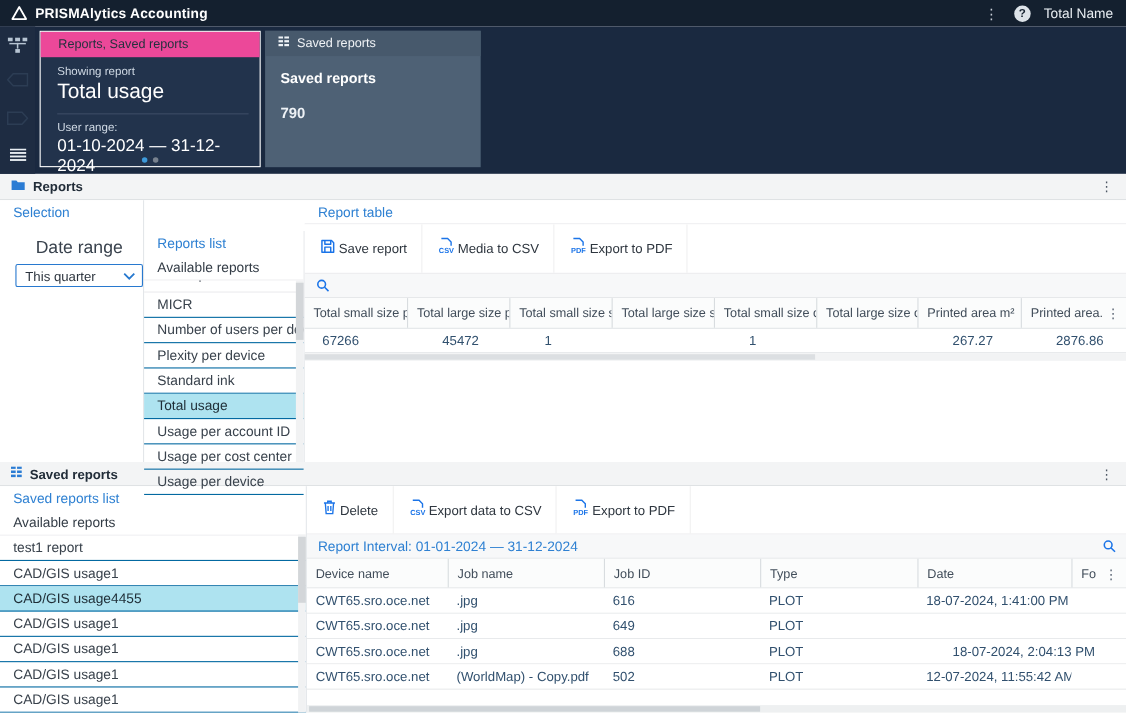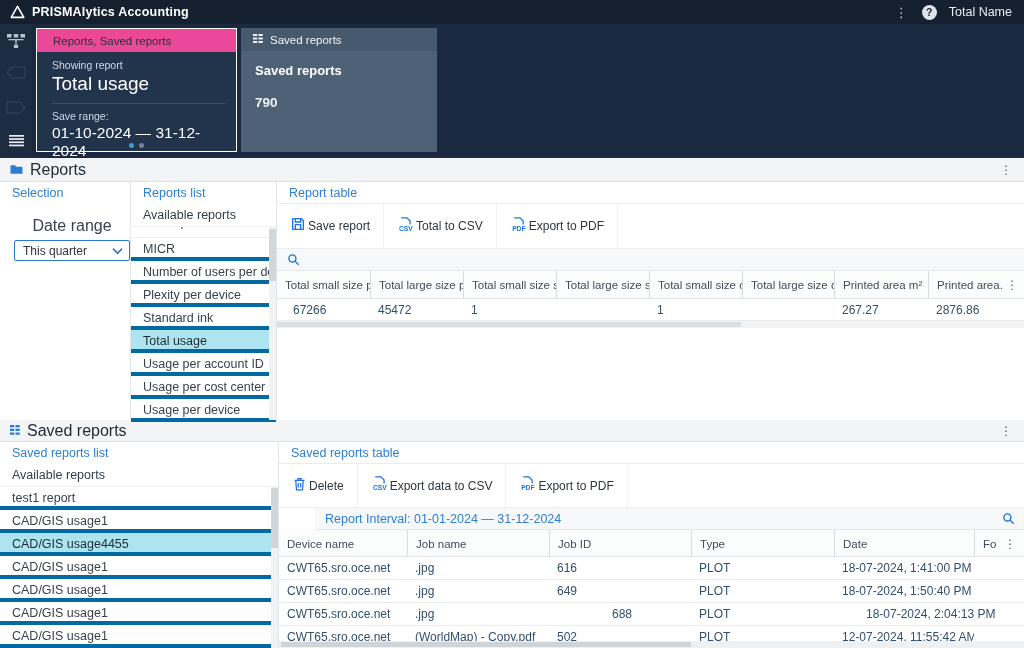--- a/index.html
+++ b/index.html
@@ -38,21 +38,21 @@
   .card2 { position:absolute; left:241px; top:4px; width:196px; height:124px; background:#4e6175; }
   .card2 .c2head { height:23px; background:#47596c; color:#f0f3f6; font-size:11.5px;
     display:flex; align-items:center; gap:7px; padding-left:12px; }
   .card2 .c2body { padding:12px 14px; color:#fff; }
   .c2label { font-size:13px; font-weight:bold; margin-bottom:17px; }
   .c2count { font-size:13.5px; font-weight:bold; color:#eef2f6; }
 
   
   .secbar { background:#f3f4f5; border-bottom:1px solid #dde0e3; display:flex;
     align-items:center; gap:7px; padding:0 10px; }
-  .secbar .sec-title { font-size:16px; color:#222d39; font-weight:normal; }
+  .secbar .sec-title { font-size:12px; color:#222d39; font-weight:bold; }
   .secbar .spacer { flex:1; }
   .secbar .kebab { color:#4d5663; font-size:12px; padding:0 2px; cursor:pointer; }
 
   .phead { height:22px; line-height:22px; padding:0 12px; font-size:12.5px; color:#2e80d2;
     white-space:nowrap; overflow:hidden; }
   .phead-line { border-bottom:1px solid #ececee; }
 
   .toolbar { display:flex; align-items:stretch; border-bottom:1px solid #ececee; background:#fff; }
   .tbtn { display:flex; flex-direction:row; align-items:center; justify-content:center;
     gap:2px; padding:0 13px; border-right:1px solid #f0f0f1; cursor:pointer; }
@@ -68,52 +68,52 @@
   .th + .th { border-left:1px solid #d8dcdf; }
   .th-kebab { margin-left:auto; padding:7px 8px 0 4px; color:#566070; font-size:12px; cursor:pointer; }
   .tr { display:flex; border-bottom:1px solid #e8eaec; background:#fff; }
   .td { font-size:12px; color:#31506e; padding:4px 4px 0 8px; white-space:nowrap; overflow:hidden; }
   .hscroll { height:7px; background:#f2f3f4; position:relative; }
   .hscroll .hthumb { position:absolute; left:0; top:1px; height:5px; background:#dcdfe2; }
 
   .list-sub { height:23px; line-height:23px; padding:0 12px; font-size:12.5px; color:#333c46;
     border-bottom:1px solid #f0f0f2; white-space:nowrap; overflow:hidden; }
   .list-item { height:23px; line-height:22px; padding-left:12px; font-size:12.5px; color:#39424c;
-    border-bottom:4px solid #0369a1; white-space:nowrap; overflow:hidden; cursor:pointer; }
+    border-bottom:1px solid #0369a1; white-space:nowrap; overflow:hidden; cursor:pointer; }
   .list-item.selected { background:#aee3f0; color:#1e2d36; }
   .clipped-item { height:11px; overflow:hidden; border-bottom:1px solid #ececee;
     position:relative; cursor:pointer; }
   .clipped-item span { position:absolute; top:-12px; left:12px; font-size:12.5px; color:#39424c; }
   .vscroll { position:absolute; right:0; width:7px; background:#f1f2f3; }
   .vthumb { position:absolute; left:0; width:7px; background:#d3d6d9; }
 
   
   .section-reports { height:262px; }
   .section-reports .secbar { height:24px; }
   .reports-body { display:flex; height:238px; background:#fff; }
   .sel-panel { width:144px; border-right:1px solid #e3e6e9; }
   .sel-label { margin:13px 0 5px 14px; font-size:16px; color:#39424d;text-align:center; }
   .dropdown { margin-left:14px; width:116px; height:21px; border:1px solid #2879cf;
     border-radius:2px; display:flex; align-items:center; justify-content:space-between;
     padding:0 6px 0 8px; font-size:12px; color:#2c343e; background:#fff; cursor:pointer; }
-  .rlist-panel { width:146px; border-right:1px solid #e3e6e9; position:relative; }
+  .rlist-panel { width:146px; border-right:1px solid #e3e6e9; position:relative;margin-top:28px; }
   .rtable-panel { flex:1; position:relative; }
   .rtable-panel .toolbar { height:45px; }
   .rtable-panel .interval { height:22px; }
   .rtable-panel .thead { height:28px; }
   .rtable-panel .tr { height:22px; }
 
   
   .section-saved { height:228px; }
   .section-saved .secbar { height:22px; }
   .saved-body { display:flex; height:206px; background:#fff; }
   .slist-panel { width:283px; border-right:1px solid #e3e6e9; position:relative; }
   .stable-panel { flex:1; position:relative; }
   .stable-panel .toolbar { height:44px; }
-  .stable-panel .interval { height:22px;margin-left:36px; }
+  .stable-panel .interval { height:22px; }
   .stable-panel .thead { height:27px; }
   .stable-panel .tr { height:23px; }
   .hscroll-abs { position:absolute; bottom:0; left:0; right:0; height:7px; background:#eef0f1; }
   .hscroll-abs .hthumb { position:absolute; left:2px; top:1px; height:5px; width:55%; background:#cfd4d8; }
 </style>
 </head>
 <body>
 
 <header class="topbar">
   <span class="logo">
@@ -159,21 +159,21 @@
         </svg>
     </span>
   </nav>
 
   <div class="card1">
     <div class="c1head">Reports, Saved reports</div>
     <div class="c1body">
       <div class="c1small">Showing report</div>
       <div class="c1big">Total usage</div>
       <div class="c1div"></div>
-      <div class="c1small">Save range:</div>
+      <div class="c1small">User range:</div>
       <div class="c1date">01-10-2024 — 31-12-2024</div>
       <div class="dots">
         <span class="dot on"></span>
         <span class="dot off"></span>
       </div>
     </div>
   </div>
 
   <div class="card2">
     <div class="c2head">
@@ -256,21 +256,21 @@
           </span>
           <span class="tlabel">Save report</span>
         </div>
         <div class="tbtn">
           <span>
             <svg width="17" height="17" viewBox="0 0 24 24">
                 <path fill="none" stroke="#1b74e8" stroke-width="1.8" d="M6 2.5h8l4.5 4.5V12"></path>
                 <text x="12.5" y="21.5" font-size="9.5" font-weight="bold" fill="#1b74e8" text-anchor="middle" font-family="Liberation Sans, sans-serif">CSV</text>
               </svg>
           </span>
-          <span class="tlabel">Total to CSV</span>
+          <span class="tlabel">Media to CSV</span>
         </div>
         <div class="tbtn">
           <span>
             <svg width="17" height="17" viewBox="0 0 24 24">
                 <path fill="none" stroke="#1b74e8" stroke-width="1.8" d="M6 2.5h8l4.5 4.5V12"></path>
                 <text x="12.5" y="21.5" font-size="9.5" font-weight="bold" fill="#1b74e8" text-anchor="middle" font-family="Liberation Sans, sans-serif">PDF</text>
               </svg>
           </span>
           <span class="tlabel">Export to PDF</span>
         </div>
@@ -290,21 +290,21 @@
           <span class="th" style="width: 93px;">Total large size s...</span>
           <span class="th" style="width: 93px;">Total small size c...</span>
           <span class="th" style="width: 92px;">Total large size c...</span>
           <span class="th" style="width: 94px;">Printed area m²</span>
           <span class="th" style="width: 74px;">Printed area...</span>
           <span class="th-kebab">⋮</span>
       </div>
       <div>
           <div class="tr">
             <span class="td" style="width: 93px; padding-left: 16px;">67266</span>
-            <span class="td" style="width: 93px;">45472</span>
+            <span class="td" style="width: 93px; margin-left: 24px;">45472</span>
             <span class="td" style="width: 93px;">1</span>
             <span class="td" style="width: 93px;"></span>
             <span class="td" style="width: 93px;">1</span>
             <span class="td" style="width: 92px;"></span>
             <span class="td" style="width: 94px;">267.27</span>
             <span class="td" style="width: 74px;">2876.86</span>
           </div>
         </div>
       <div class="hscroll">
         <span class="hthumb" style="width:62%"></span>
@@ -343,21 +343,20 @@
           <div class="list-item">CAD/GIS usage1</div>
           <div class="list-item">CAD/GIS usage1</div>
           <div class="list-item">CAD/GIS usage1</div>
         </div>
       <div class="vscroll" style="top:44px;bottom:0">
         <span class="vthumb" style="top:2px;height:60px"></span>
       </div>
     </div>
 
     <div class="stable-panel">
-      <div class="phead phead-line">Saved reports table</div>
       <div class="toolbar">
         <div class="tbtn">
           <span>
             <svg width="15" height="16" viewBox="0 0 24 24" fill="none" stroke="#1b74e8" stroke-width="2">
                 <path d="M4 6h16M9.5 6V3.5h5V6M6 6l1.2 15.5h9.6L18 6M10 10.5v7M14 10.5v7"></path>
               </svg>
           </span>
           <span class="tlabel">Delete</span>
         </div>
         <div class="tbtn">
@@ -404,27 +403,26 @@
             <span class="td" style="width: 142px;">616</span>
             <span class="td" style="width: 143px;">PLOT</span>
             <span class="td" style="width: 140px;">18-07-2024, 1:41:00 PM</span>
             <span class="td" style="width: 26px;"></span>
           </div>
           <div class="tr">
             <span class="td" style="width: 128px;">CWT65.sro.oce.net</span>
             <span class="td" style="width: 142px;">.jpg</span>
             <span class="td" style="width: 142px;">649</span>
             <span class="td" style="width: 143px;">PLOT</span>
-            <span class="td" style="width: 140px;">18-07-2024, 1:50:40 PM</span>
             <span class="td" style="width: 26px;"></span>
           </div>
           <div class="tr">
             <span class="td" style="width: 128px;">CWT65.sro.oce.net</span>
             <span class="td" style="width: 142px;">.jpg</span>
-            <span class="td" style="width: 142px; text-align: center;">688</span>
+            <span class="td" style="width: 142px;">688</span>
             <span class="td" style="width: 143px;">PLOT</span>
             <span class="td" style="width: 140px; margin-left: 24px;">18-07-2024, 2:04:13 PM</span>
             <span class="td" style="width: 26px;"></span>
           </div>
           <div class="tr">
             <span class="td" style="width: 128px;">CWT65.sro.oce.net</span>
             <span class="td" style="width: 142px;">(WorldMap) - Copy.pdf</span>
             <span class="td" style="width: 142px;">502</span>
             <span class="td" style="width: 143px;">PLOT</span>
             <span class="td" style="width: 140px;">12-07-2024, 11:55:42 AM</span>

